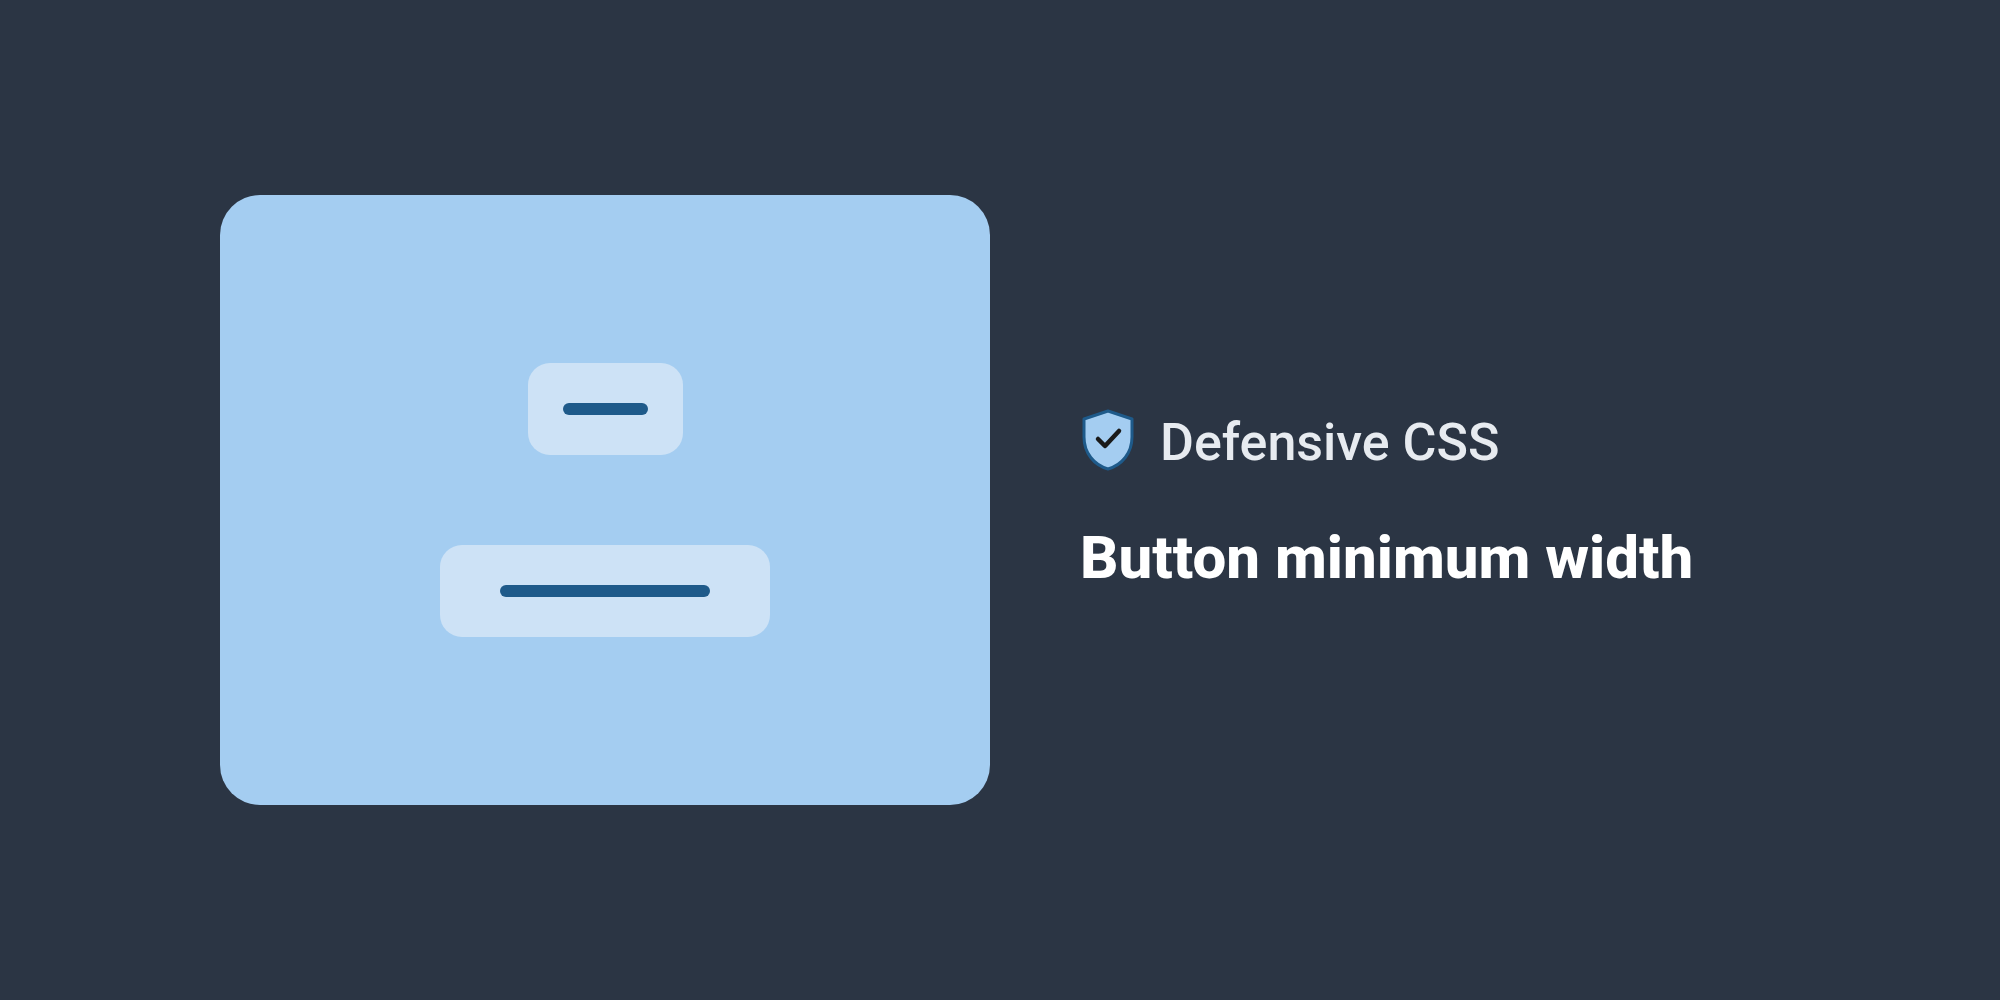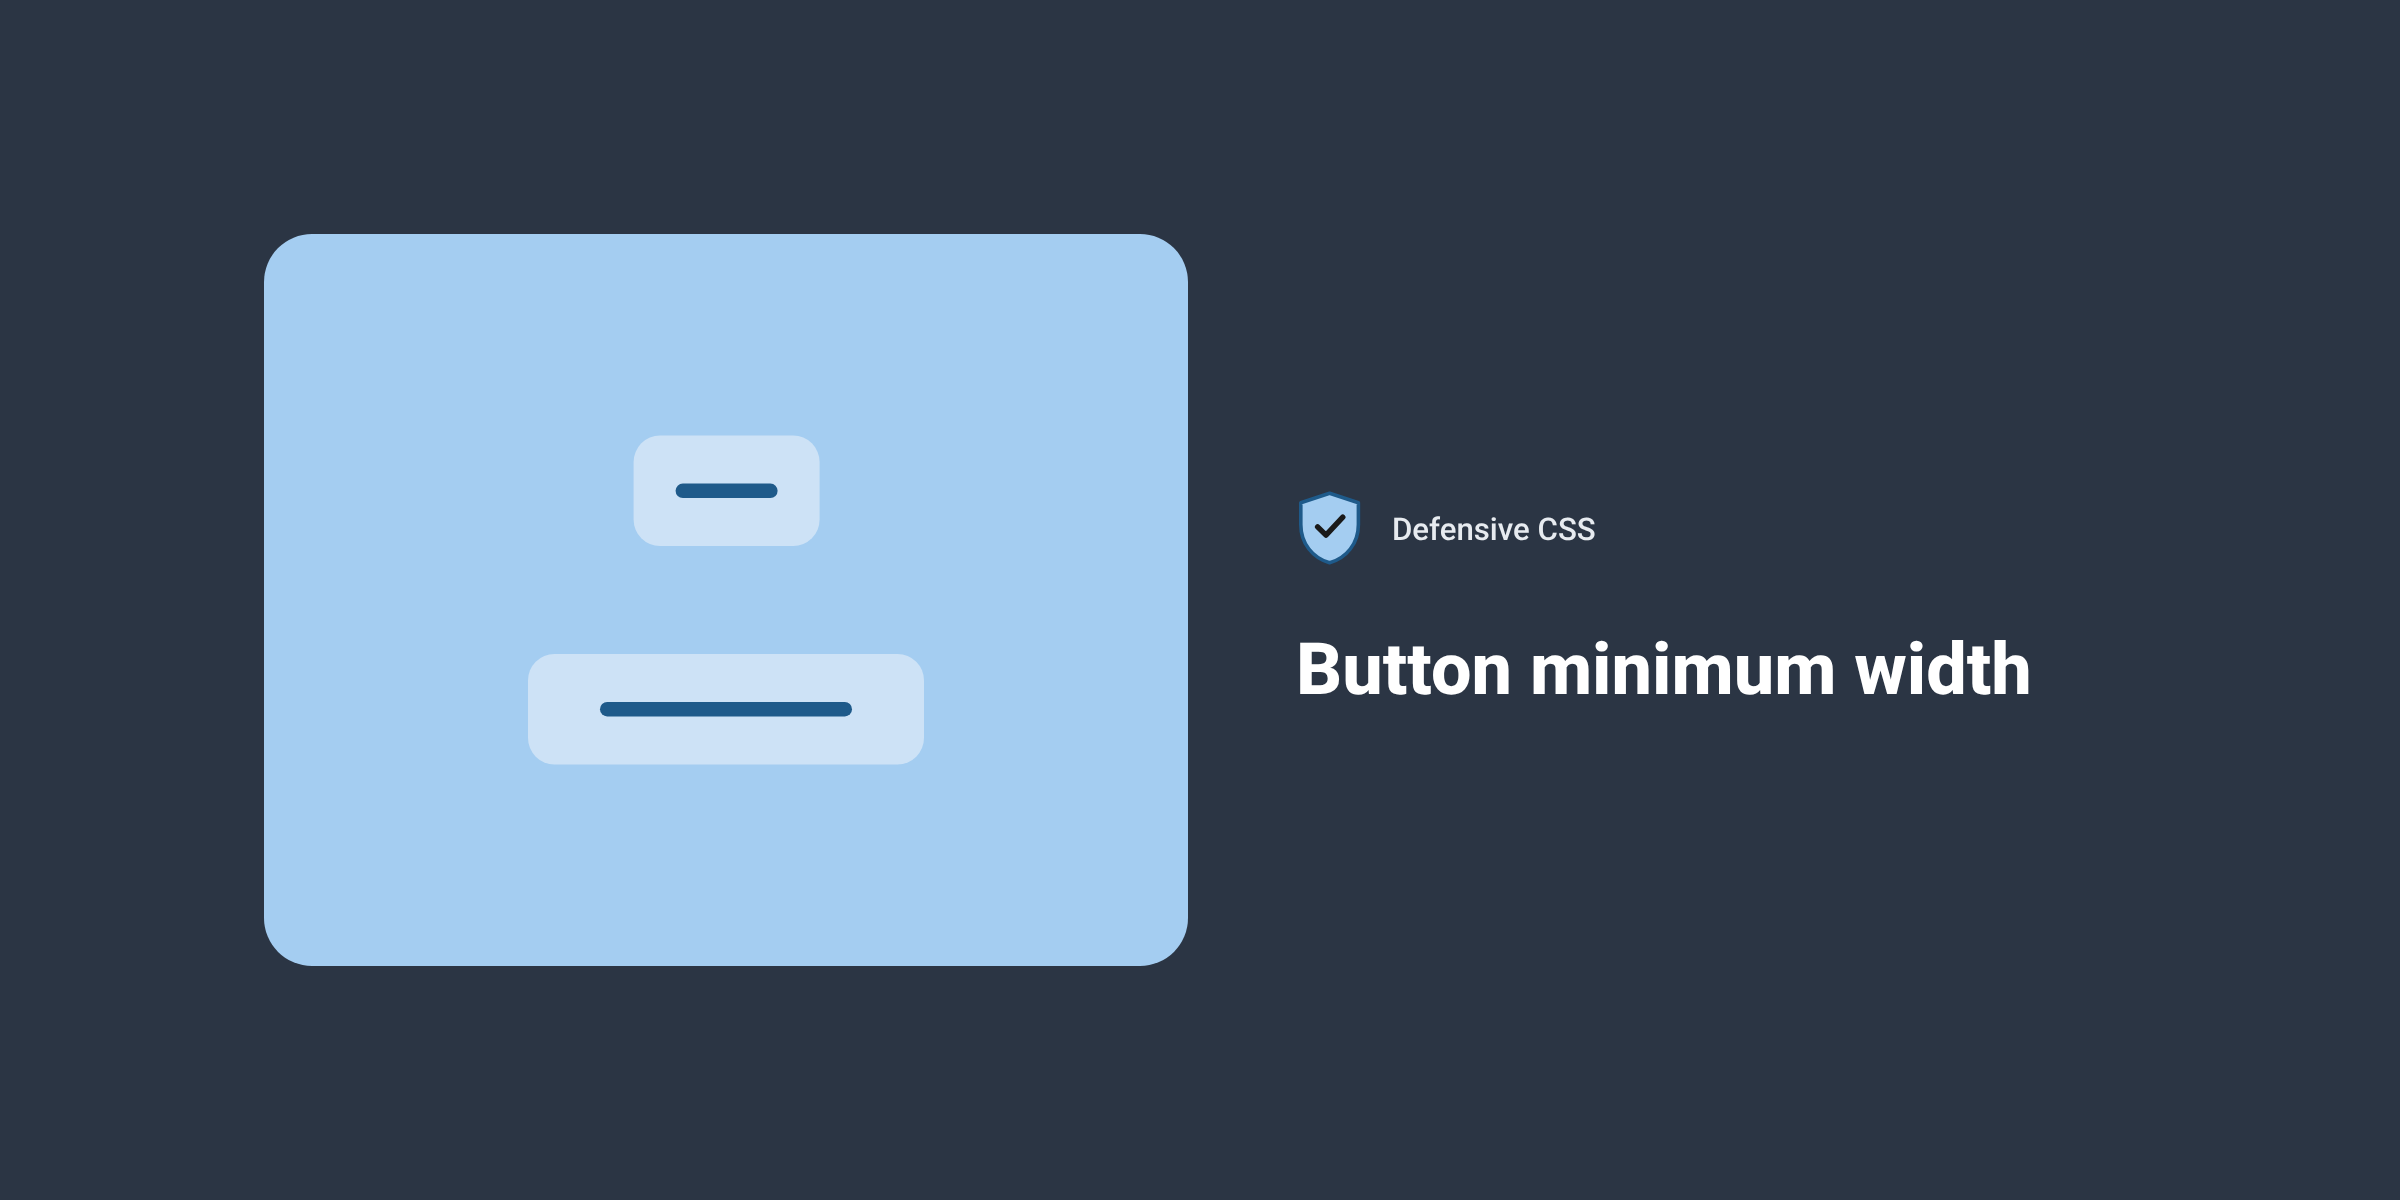--- a/index.html
+++ b/index.html
@@ -65,21 +65,21 @@
       gap: 50px;
       min-width: 700px;
     }
     .brand-row {
       display: flex;
       align-items: center;
       gap: 24px;
     }
     .brand-label {
       color: #e7ebf0;
-      font-size: 26px;
+      font-size: 52px;
       font-weight: 500;
     }
     .title {
       color: #ffffff;
       font-size: 60px;
       font-weight: 800;
       line-height: 1.1;
     }
     .shield-svg {
       width: 56px;

